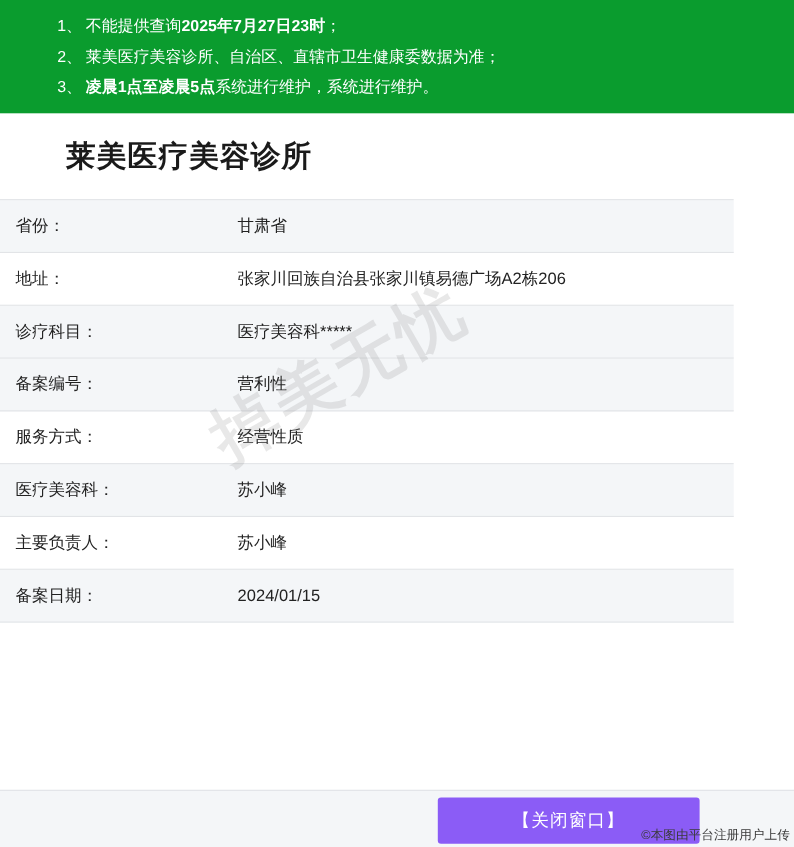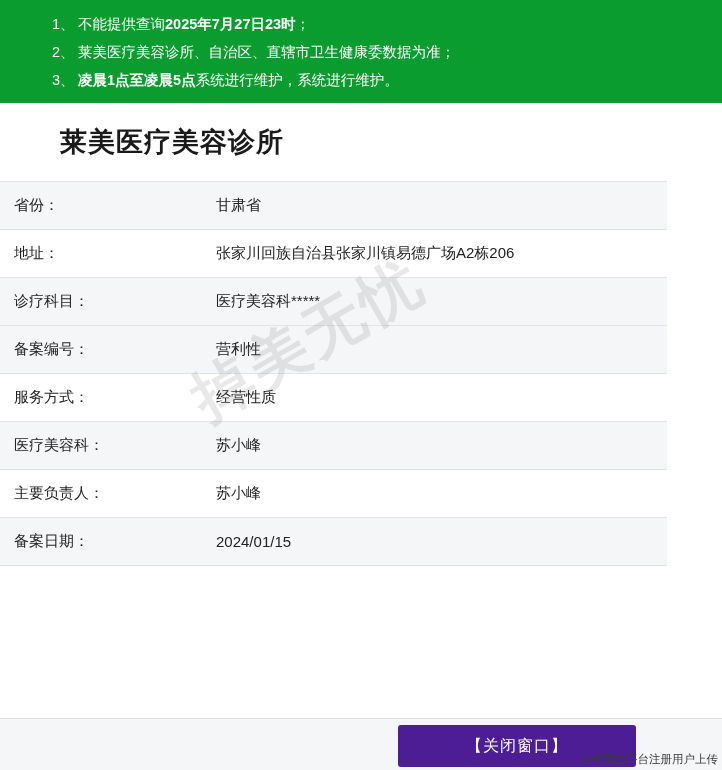--- a/index.html
+++ b/index.html
@@ -114,21 +114,21 @@
     height: 52px;
     background: #f4f6f8;
     border-top: 1px solid #e2e4e7;
   }
   .close-btn {
     position: absolute;
     left: 398px;
     top: 6px;
     width: 238px;
     height: 42px;
-    background: #4c1d95;
+    background: #8b5cf6;
     color: #ffffff;
     border: none;
     border-radius: 3px;
     font-size: 16px;
     font-family: "Liberation Sans", sans-serif;
     cursor: pointer;
     letter-spacing: 1px;
   }
   .credit {
     position: absolute;

